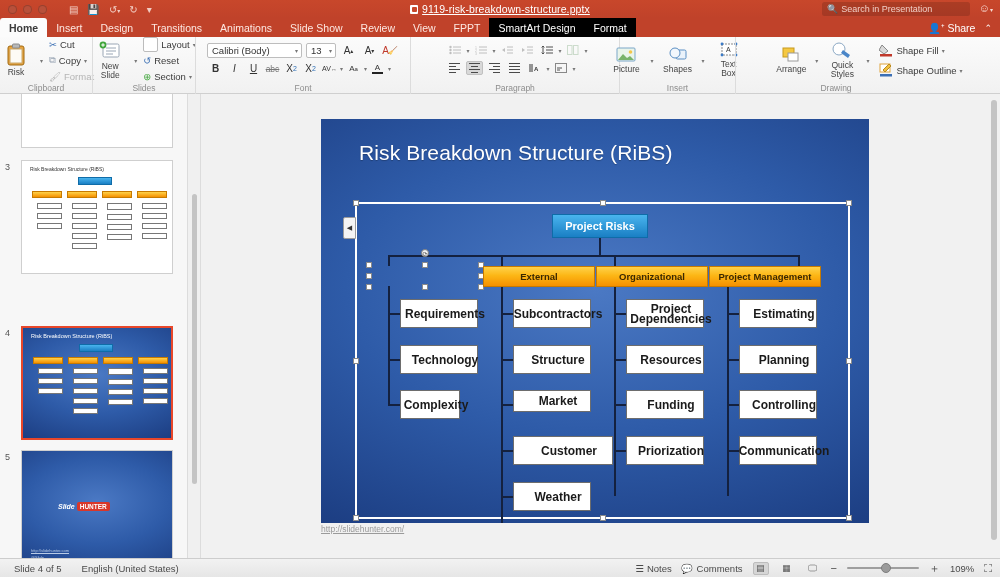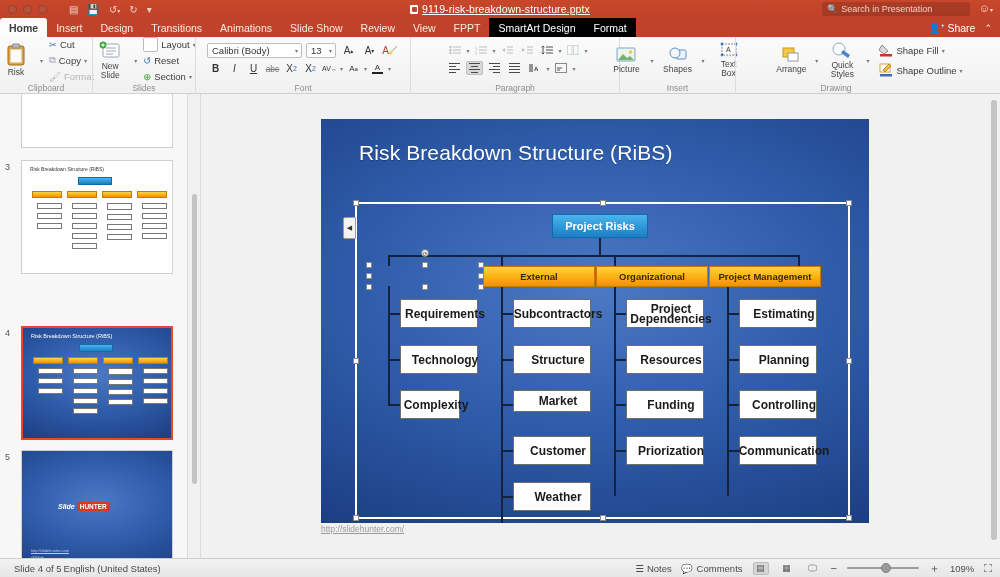--- a/index.html
+++ b/index.html
@@ -201,21 +201,21 @@
   }
   .conn { position: absolute; background: #14213f; }
 
   
   .statusbar {
     position: absolute; bottom: 0; left: 0; width: 1000px; height: 19px;
     background: linear-gradient(#f2f2f2, #e6e6e6);
     border-top: 1px solid #cdcdcd;
     display: flex; align-items: center; font-size: 9.5px; color: #4a4a4a;
   }
-  .sb-left { display: flex; gap: 2px; padding-left: 14px; }
+  .sb-left { display: flex; gap: 20px; padding-left: 14px; }
   .sb-right { margin-left: auto; display: flex; align-items: center; gap: 10px;
               padding-right: 8px; }
   .sb-item { display: flex; align-items: center; gap: 3px; }
   .viewbtn { width: 16px; height: 13px; border-radius: 2px;
              display: flex; align-items: center; justify-content: center;
              font-size: 9px; color: #555; }
   .viewbtn.sel { background: #d6d6d6; border: 1px solid #bdbdbd; }
   .zoomtrack { position: relative; width: 72px; height: 11px;
                display: flex; align-items: center; }
   .zoomtrack .ln { width: 72px; height: 2px; background: #9e9e9e; border-radius: 1px; }
@@ -716,21 +716,21 @@
         <div class="node node-l1" style="left:275px;top:147px;width:112px;height:21px">Organizational</div>
         <div class="node node-l1" style="left:388px;top:147px;width:112px;height:21px">Project Management</div>
 
         <div class="node node-leaf" style="left:79px;top:180px;width:78px;height:29px">Requirements</div>
         <div class="node node-leaf" style="left:79px;top:226px;width:78px;height:29px">Technology</div>
         <div class="node node-leaf" style="left:79px;top:271px;width:60px;height:29px">Complexity</div>
 
         <div class="node node-leaf" style="left:192px;top:180px;width:78px;height:29px">Subcontractors</div>
         <div class="node node-leaf" style="left:192px;top:226px;width:78px;height:29px">Structure</div>
         <div class="node node-leaf" style="left:192px;top:271px;width:78px;height:22px">Market</div>
-        <div class="node node-leaf" style="left:192px;top:317px;width:78px;height:29px">Customer</div>
+        <div class="node node-leaf" style="left:192px;top:317px;width:100px;height:29px">Customer</div>
         <div class="node node-leaf" style="left:192px;top:363px;width:78px;height:29px">Weather</div>
 
         <div class="node node-leaf" style="left:305px;top:180px;width:78px;height:29px">Project Dependencies</div>
         <div class="node node-leaf" style="left:305px;top:226px;width:78px;height:29px">Resources</div>
         <div class="node node-leaf" style="left:305px;top:271px;width:78px;height:29px">Funding</div>
         <div class="node node-leaf" style="left:305px;top:317px;width:78px;height:29px">Priorization</div>
 
         <div class="node node-leaf" style="left:418px;top:180px;width:78px;height:29px">Estimating</div>
         <div class="node node-leaf" style="left:418px;top:226px;width:78px;height:29px">Planning</div>
         <div class="node node-leaf" style="left:418px;top:271px;width:78px;height:29px">Controlling</div>

